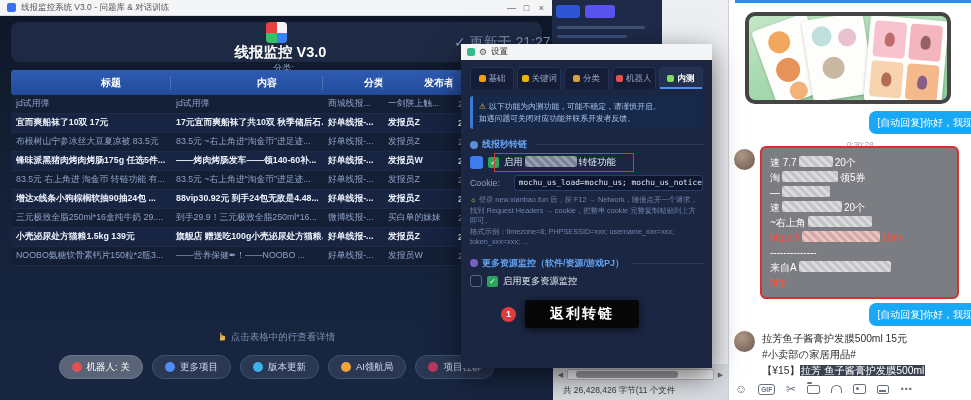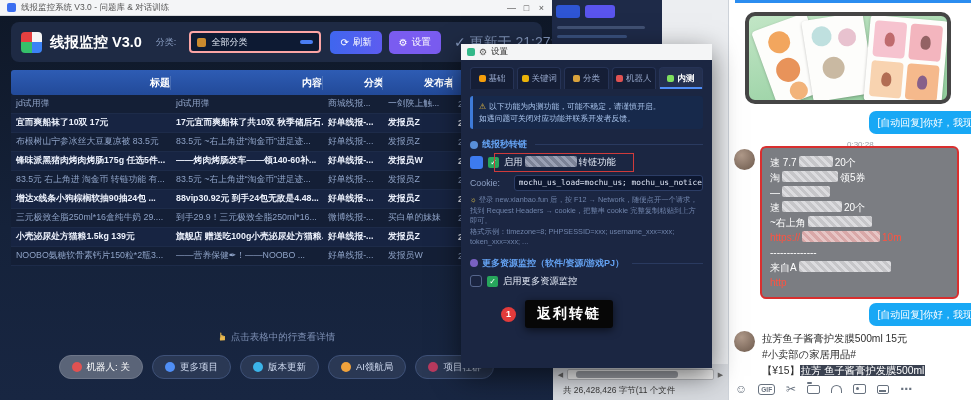--- a/index.html
+++ b/index.html
@@ -6,39 +6,39 @@
   #stage{position:relative;width:971px;height:400px;overflow:hidden;font-family:"Liberation Sans","DejaVu Sans",sans-serif;background:#e8eaee;}
   *{box-sizing:border-box;}
 
   
   .mw{position:absolute;left:0;top:0;width:553px;height:400px;background:#121b2d;z-index:1;}
   .os-bar{height:16px;background:#f4f5f7;display:flex;align-items:center;padding:0 4px;border-bottom:1px solid #d8dadd;}
   .os-appicon{width:9px;height:9px;background:#3b6ef0;border-radius:2px;margin:0 5px 0 3px;flex:0 0 auto;}
   .os-title{flex:1;font-size:8.5px;color:#555;white-space:nowrap;overflow:hidden;}
   .os-ctl{width:15px;text-align:center;font-size:9px;color:#555;line-height:16px;}
   .app-area{position:absolute;top:16px;left:0;right:0;bottom:0;background:linear-gradient(180deg,#0f1828 0%,#15223a 55%,#182642 100%);}
-  .hdr-card{position:absolute;left:11px;top:6px;width:531px;height:40px;background:#1e2a44;border-radius:8px;display:flex;align-items:center;padding:0 10px;}
+  .hdr-card{position:absolute;left:11px;top:6px;width:531px;height:40px;background:#1e2a44;border-radius:8px;display:flex;align-items:center;padding:0 10px;flex-direction:column;}
   .logo{width:21px;height:21px;border-radius:4px;overflow:hidden;display:grid;grid-template-columns:1fr 1fr;grid-template-rows:1fr 1fr;flex:0 0 auto;}
   .logo i{display:block;}
   .app-title{margin-left:8px;font-size:14.5px;font-weight:bold;color:#fff;white-space:nowrap;}
   .cat-label{margin-left:14px;font-size:9px;color:#8da1c6;white-space:nowrap;}
   .cat-select{margin-left:13px;width:132px;height:22px;background:#0d1a33;border:2px solid #fca5a5;border-radius:4px;display:flex;align-items:center;padding:0 6px;}
   .tag-ic{width:9px;height:9px;background:#c98a2e;border-radius:2px;flex:0 0 auto;}
   .cat-value{flex:1;margin-left:5px;font-size:9px;color:#e6edf9;white-space:nowrap;overflow:hidden;}
   .dd-dash{width:13px;height:4px;background:#4a7df2;border-radius:2px;flex:0 0 auto;}
   .btn{height:23px;border-radius:5px;display:flex;align-items:center;gap:4px;padding:0 10px;font-size:9.5px;color:#fff;white-space:nowrap;cursor:pointer;}
   .btn-refresh{margin-left:9px;background:linear-gradient(90deg,#3f66ee,#5d5cf0);}
   .btn-settings{margin-left:7px;background:#7a5cf0;}
   .btn .g{font-size:10px;}
   .updated{position:absolute;left:454px;top:18px;font-size:14px;color:#8194b8;white-space:nowrap;}
   
   .tbl{position:absolute;left:11px;top:54px;width:531px;}
   .thead,.trow{display:grid;grid-template-columns:160px 152px 60px 70px 89px;}
   .thead{height:25px;background:linear-gradient(180deg,#2e5cb4,#224a99);border-radius:3px;align-items:center;}
-  .thcell{font-size:10px;font-weight:bold;color:#fff;text-align:right;border-right:1px solid rgba(255,255,255,.16);overflow:hidden;white-space:nowrap;padding-left:41px;}
+  .thcell{font-size:10px;font-weight:bold;color:#fff;text-align:center;border-right:1px solid rgba(255,255,255,.16);overflow:hidden;white-space:nowrap;padding-left:41px;}
   .thcell:last-child{border-right:none;}
   .trow{height:19px;align-items:center;background:#141f36;border-bottom:1px solid #1d2b49;font-size:8.8px;color:#8ea2c6;}
   .trow.alt{background:#172442;color:#ecf1fc;font-weight:bold;}
   .tcell{padding:0 5px;white-space:nowrap;overflow:hidden;}
   .hint{position:absolute;left:0;top:260px;width:531px;text-align:center;font-size:9.5px;color:#7e90b4;}
   .hand{color:#e9b84d;display:inline-block;transform:rotate(-90deg);font-size:11px;margin-right:3px;}
   
   .fbar{position:absolute;left:0;right:0;top:339px;display:flex;justify-content:center;gap:9px;}
   .fbtn{height:24px;border-radius:12px;background:#2a3854;border:1px solid #3e5178;display:flex;align-items:center;gap:5px;padding:0 12px;font-size:9.5px;color:#cfdaf0;white-space:nowrap;cursor:pointer;}
   .fbtn.first{background:#5a6478;border-color:#6d7689;color:#fff;}
@@ -79,21 +79,21 @@
   .gcheck{width:11px;height:11px;background:#27a65c;border-radius:2px;color:#fff;font-size:8px;line-height:11px;text-align:center;flex:0 0 auto;}
   .mosd{display:inline-block;width:52px;height:11px;border-radius:2px;vertical-align:-2px;margin:0 2px;background:repeating-linear-gradient(45deg,#7b8296 0 3px,#99a0b4 3px 6px);}
   .red-rect{position:absolute;left:24px;top:-3px;width:140px;height:19px;border:1.5px solid #cf3b3b;pointer-events:none;}
   .cookierow{display:flex;align-items:center;gap:14px;margin:6px 0 4px;}
   .clabel{color:#8fa2c6;font-size:8.8px;flex:0 0 auto;}
   .cinput{flex:1;height:16px;background:#0d1730;border:1px solid #2c3d66;border-radius:3px;color:#dfe6f5;font-family:"DejaVu Sans Mono",monospace;font-size:7.8px;line-height:14px;padding:0 4px;white-space:nowrap;overflow:hidden;}
   .hintp{color:#7084ab;font-size:7.3px;line-height:10.5px;margin:2px 0;}
   .hintp .sun{color:#e8c84a;margin-right:2px;}
   .annot{position:absolute;left:40px;top:240px;display:flex;align-items:center;gap:9px;z-index:6;}
   .annot-num{width:15px;height:15px;border-radius:50%;background:#e23b3b;color:#fff;font-size:9px;font-weight:bold;display:flex;align-items:center;justify-content:center;}
-  .annot-label{background:#070707;color:#fff;font-weight:bold;font-size:14px;padding:5px 12px;border-radius:3px;letter-spacing:2px;box-shadow:0 2px 8px rgba(0,0,0,.6);}
+  .annot-label{background:#070707;color:#fff;font-weight:bold;font-size:14px;padding:5px 25px;border-radius:3px;letter-spacing:2px;box-shadow:0 2px 8px rgba(0,0,0,.6);}
 
   
   .chat{position:absolute;left:728px;top:0;width:243px;height:400px;background:#fff;border-left:1px solid #cdd2d9;z-index:4;overflow:hidden;}
   .topline{position:absolute;top:0;left:6px;right:0;height:3px;background:#2b8df0;}
   .sticker{position:absolute;left:16px;top:12px;width:206px;height:92px;background:linear-gradient(165deg,#c2e6c6,#8fcc9b);border:4px solid #454545;border-radius:10px;overflow:hidden;}
   .card{position:absolute;background:#fdfdfb;border-radius:4px;box-shadow:0 1px 3px rgba(0,0,0,.25);}
   .card.c1{left:14px;top:4px;width:58px;height:80px;transform:rotate(-20deg);}
   .card.c2{left:58px;top:0px;width:62px;height:82px;transform:rotate(-9deg);}
   .card.c3{left:118px;top:2px;width:78px;height:86px;transform:rotate(5deg);padding:5px;display:grid;grid-template-columns:1fr 1fr;grid-template-rows:1fr 1fr;gap:4px;}
   .cell{border-radius:4px;position:relative;}

